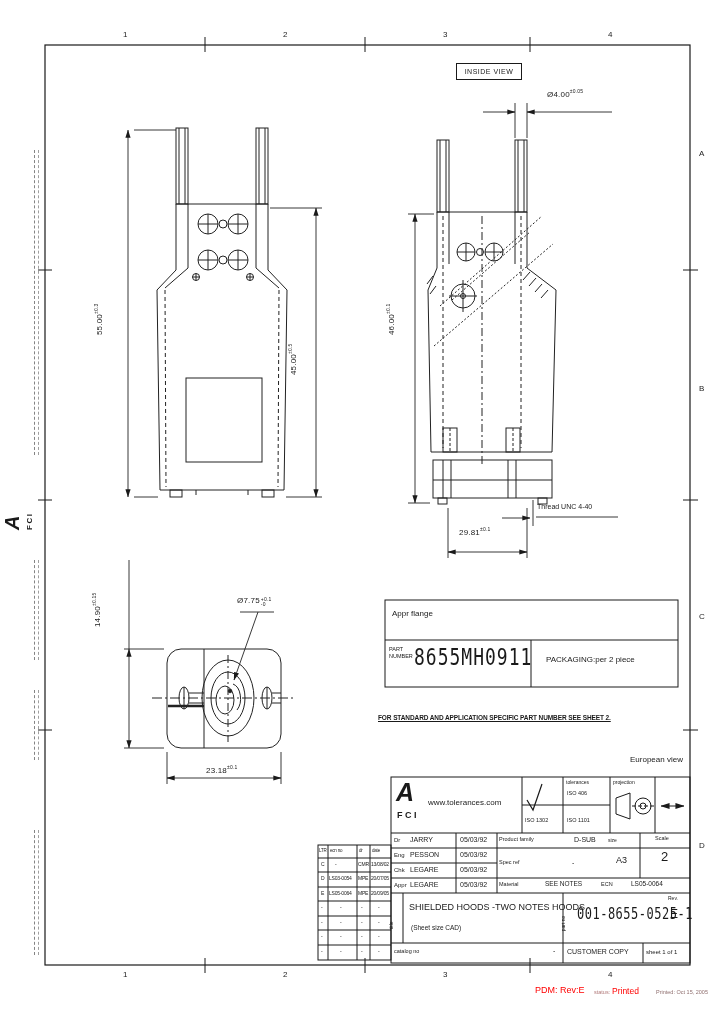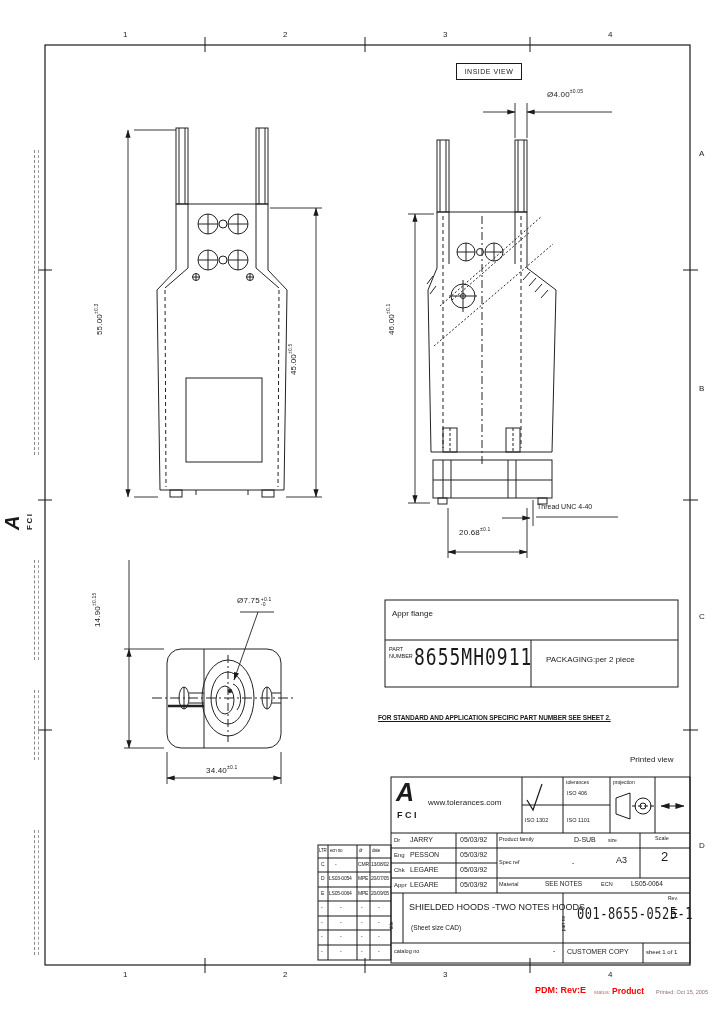--- a/index.html
+++ b/index.html
@@ -18,21 +18,21 @@
 .lbl55{font-size:5.5px}
 .lbl6{font-size:6px}
 .lbl65{font-size:6.5px}
 .lbl7{font-size:7px}
 .lbl8{font-size:8px}
 .pn{font-family:"DejaVu Sans Mono","Liberation Mono",monospace;transform:scaleY(1.28);transform-origin:left top;letter-spacing:1px}
 .box{position:absolute;border:1px solid #1a1a1a;display:flex;align-items:center;justify-content:center}
 .rt{font-size:5px;letter-spacing:-0.2px;white-space:nowrap;position:absolute}
 .strip{position:absolute;left:34px;width:5px;border-left:1px dashed #666;border-right:1px dashed #888;opacity:.8}
 .note{font-size:6.5px;font-weight:bold;text-decoration:underline;letter-spacing:-0.1px}
-.red{color:#f00;font-weight:bold}
+.red{color:#f00;font-weight:normal}
 </style>
 </head>
 <body>
 
 <div class="sheet">
 
 <svg class="lines" width="720" height="1012" viewBox="0 0 720 1012">
   <defs>
     <marker id="ar" viewBox="0 0 10 10" refX="9.5" refY="5" markerWidth="9" markerHeight="9" orient="auto-start-reverse">
       <path d="M0,1.8 L10,5 L0,8.2 z" fill="#1a1a1a"></path>
@@ -287,42 +287,42 @@
   <span>45.00</span><sup>±0.5</sup>
 </div>
 <div class="t dim vt" style="left:396px;top:325px">
   <span>46.00</span><sup>±0.1</sup>
 </div>
 <div class="t dim" style="left:547px;top:89px">
   <span>Ø4.00</span><sup>±0.05</sup>
 </div>
 <div class="t lbl7" style="left:537px;top:503px">Thread UNC 4-40</div>
 <div class="t dim" style="left:459px;top:527px">
-  <span>20.68</span><sup>±0.1</sup>
+  <span>29.81</span><sup>±0.1</sup>
 </div>
 <div class="t dim vt" style="left:102px;top:617px">
   <span>14.90</span><sup>±0.15</sup>
 </div>
 <div class="t dim" style="left:237px;top:597px">
   <span>Ø7.75</span><span class="stk">
         <i>+0.1</i>
         <i>-0</i>
       </span>
 </div>
 <div class="t dim" style="left:204px;top:765px;background:#fff;padding:0 2px">
-  <span>34.40</span><sup>±0.1</sup>
+  <span>23.18</span><sup>±0.1</sup>
 </div>
 
 <div class="t lbl8" style="left:392px;top:610px">Appr flange</div>
 <div class="t" style="left:389px;top:646px;font-size:5.5px;width:30px;white-space:normal;line-height:1.2">PART NUMBER</div>
 <div class="t pn" style="left:414px;top:646px;font-size:18px">8655MH0911</div>
 <div class="t lbl8" style="left:546px;top:656px">PACKAGING:per 2 piece</div>
 
 <div class="t note" style="left:378px;top:715px">FOR STANDARD AND APPLICATION SPECIFIC PART NUMBER SEE SHEET 2.</div>
-<div class="t lbl8" style="left:630px;top:756px">Printed view</div>
+<div class="t lbl8" style="left:630px;top:756px">European view</div>
 
 <div class="t" style="left:396px;top:779px;font-size:25px;font-weight:bold;font-style:italic">A</div>
 <div class="t" style="left:397px;top:811px;font-size:9px;font-weight:bold;letter-spacing:2.5px">FCI</div>
 <div class="t lbl8" style="left:428px;top:799px">www.tolerances.com</div>
 <div class="t lbl55" style="left:525px;top:818px">ISO 1302</div>
 <div class="t lbl5" style="left:566px;top:780px">tolerances</div>
 <div class="t lbl55" style="left:567px;top:791px">ISO 406</div>
 <div class="t lbl55" style="left:567px;top:818px">ISO 1101</div>
 <div class="t lbl5" style="left:613px;top:780px">projection</div>
 
@@ -409,16 +409,16 @@
 <div class="strip" style="top:560px;height:100px"></div>
 <div class="strip" style="top:690px;height:70px"></div>
 <div class="strip" style="top:830px;height:125px"></div>
 <div style="position:absolute;left:8px;top:492px;width:34px;height:46px;transform:rotate(-90deg);transform-origin:center">
   <span class="t" style="left:2px;top:0;font-size:20px;font-weight:bold;font-style:italic">A</span>
   <span class="t" style="left:2px;top:24px;font-size:8px;font-weight:bold;letter-spacing:1.5px">FCI</span>
 </div>
 
 <div class="t red" style="left:535px;top:986px;font-size:9px">PDM: Rev:E</div>
 <div class="t" style="left:594px;top:990px;font-size:5.5px;color:#b07878">status:</div>
-<div class="t red" style="left:612px;top:987px;font-size:8.5px">Product</div>
+<div class="t red" style="left:612px;top:987px;font-size:8.5px">Printed</div>
 <div class="t" style="left:656px;top:990px;font-size:5.5px;color:#907070">Printed: Oct 15, 2005</div>
 
 </div>
 
 </body></html>

